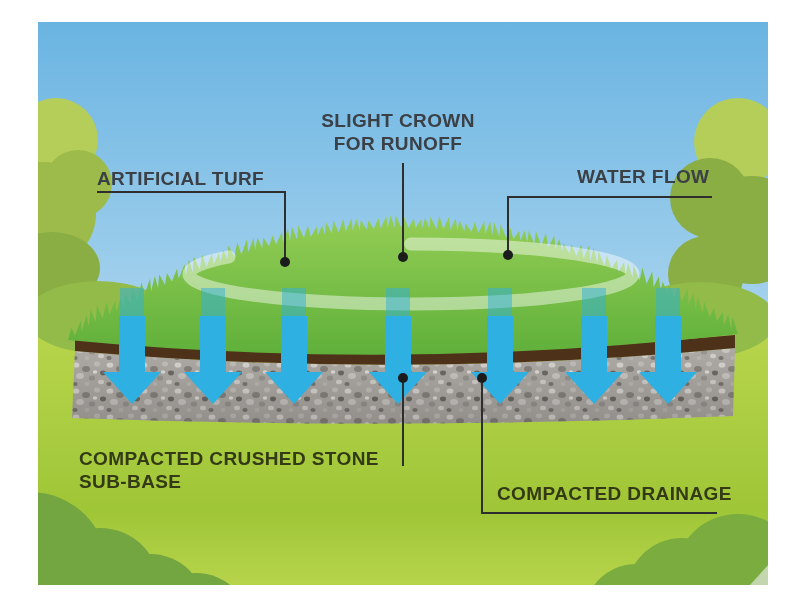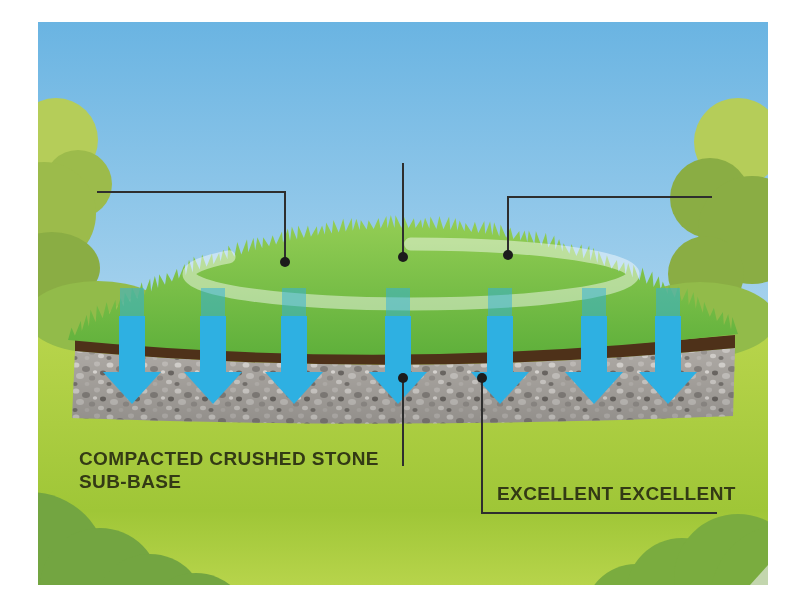--- a/index.html
+++ b/index.html
@@ -132,20 +132,23 @@
           <circle cx="365" cy="235" r="5" class="dot"></circle>
           <path d="M674,175 H470 V233" class="connector"></path>
           <circle cx="470" cy="233" r="5" class="dot"></circle>
           <path d="M365,444 V356" class="connector"></path>
           <circle cx="365" cy="356" r="5" class="dot"></circle>
           <path d="M679,491 H444 V356" class="connector"></path>
           <circle cx="444" cy="356" r="5" class="dot"></circle>
         </g>
     </svg>
 
+    <div class="lbl center" style="left:278px;top:88px;width:164px;">SLIGHT CROWN FOR RUNOFF</div>
 
+    <div class="lbl" style="left:59px;top:146px;">ARTIFICIAL TURF</div>
 
+    <div class="lbl" style="left:539px;top:144px;">WATER FLOW</div>
 
     <div class="lbl olive" style="left:41px;top:426px;width:312px;">COMPACTED CRUSHED STONE SUB-BASE</div>
 
-    <div class="lbl olive" style="left:459px;top:461px;">EXCELLENT EXCELLENT</div>
+    <div class="lbl olive" style="left:459px;top:461px;">COMPACTED DRAINAGE</div>
   </div>
 </div>
 
 </body></html>

